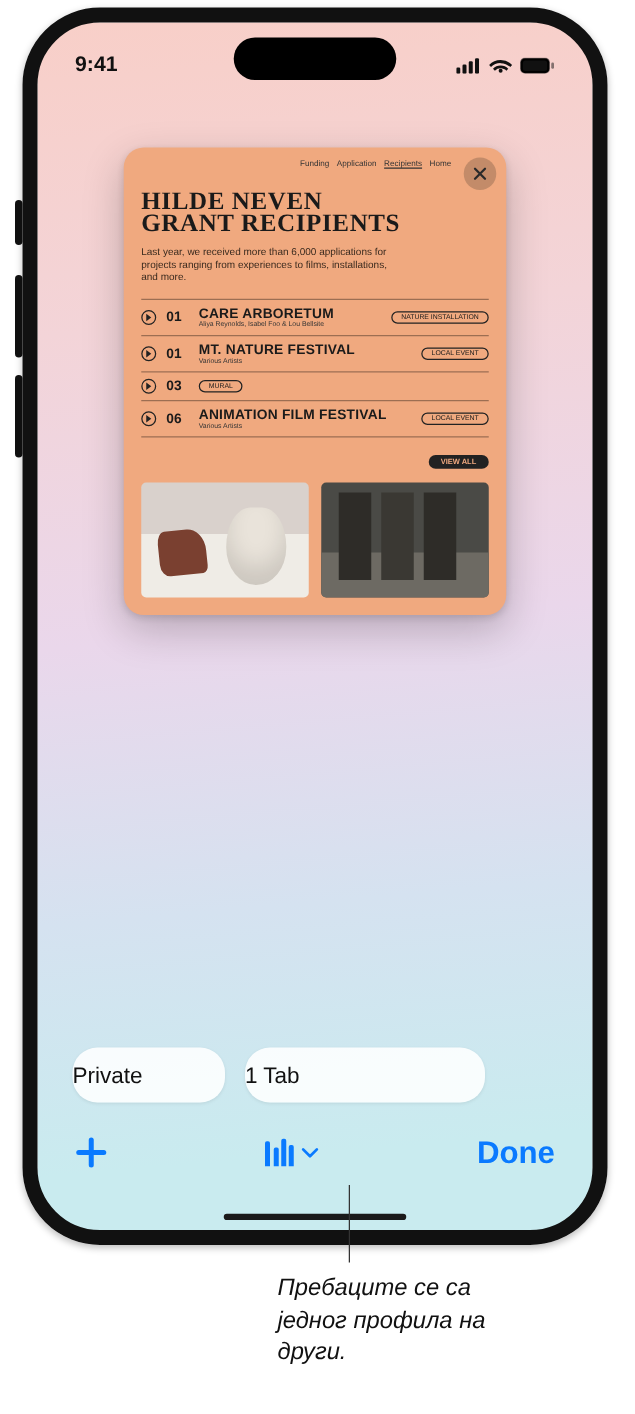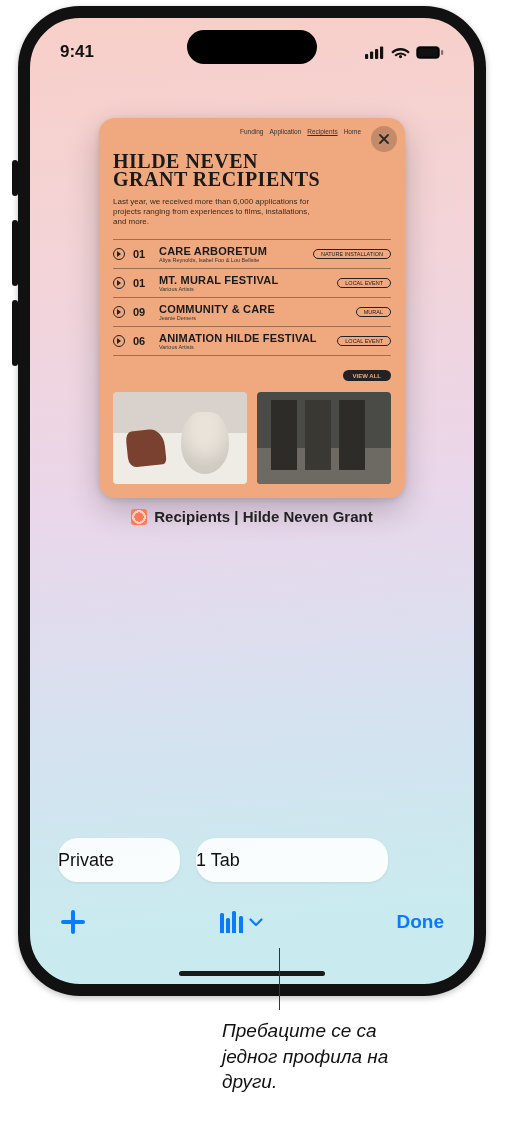--- a/index.html
+++ b/index.html
@@ -71,21 +71,21 @@
   .tab-label { position:absolute; top:490px; left:0; right:0; text-align:center; font-size:15px; font-weight:600; color:#222; display:flex; align-items:center; justify-content:center; gap:7px; }
   .favicon { width:16px; height:16px; border-radius:3px; background: radial-gradient(circle at 50% 50%, #ff7a59 0 40%, #ffd0be 42% 60%, #ff7a59 62% 100%); flex:none; }
   
   
   .pill-row { position:absolute; left:0; right:0; bottom:102px; display:flex; gap:16px; padding:0 0 0 0; justify-content:center; }
   .pill { background:rgba(255,255,255,.88); border-radius:20px; height:44px; display:flex; align-items:center; justify-content:flex-start; font-size:18px; color:#111; box-shadow:0 1px 3px rgba(0,0,0,.08); }
   .pill.private { width:122px; margin-left:-58px; padding-right:14px; justify-content:flex-start; }
   .pill.count { width:192px; font-weight:500; }
   
   .toolbar { position:absolute; left:0; right:0; bottom:34px; height:56px; display:flex; align-items:center; justify-content:space-between; padding:0 30px; }
-  .tb-btn { color:#0a7aff; font-size:19px; display:flex; align-items:center; gap:2px; }
+  .tb-btn { color:#0a7aff; font-size:25px; display:flex; align-items:center; gap:2px; }
   .plus-shape { width:26px; height:26px; position:relative; }
   .plus-shape::before, .plus-shape::after { content:""; position:absolute; background:#0a7aff; border-radius:2px; }
   .plus-shape::before { left:11px; top:1px; width:3.5px; height:24px; }
   .plus-shape::after  { top:11px; left:1px; height:3.5px; width:24px; }
   .profile-ico { display:flex; align-items:flex-end; gap:2.2px; height:22px; }
   .profile-ico span { width:4px; background:#0a7aff; border-radius:1.5px 1.5px 0 0; }
   .profile-ico span:nth-child(1){height:20px;} .profile-ico span:nth-child(2){height:15px;} .profile-ico span:nth-child(3){height:22px;} .profile-ico span:nth-child(4){height:17px;}
   .chev { margin-left:4px; }
   .done { font-weight:600; }
   
@@ -153,56 +153,48 @@
             <div class="row-main">
                 <div class="row-name">CARE ARBORETUM</div>
                 <div class="row-by">Aliya Reynolds, Isabel Foo &amp; Lou Bellsite</div>
               </div>
             <div class="tag">NATURE INSTALLATION</div>
           </div>
           <div class="row">
             <div class="marker"></div>
             <div class="num">01</div>
             <div class="row-main">
-                <div class="row-name">MT. MURAL FESTIVAL</div>
+                <div class="row-name">MT. NATURE FESTIVAL</div>
                 <div class="row-by">Various Artists</div>
               </div>
             <div class="tag">LOCAL EVENT</div>
           </div>
           <div class="row">
             <div class="marker"></div>
-            <div class="num">09</div>
-            <div class="row-main">
-                <div class="row-name">COMMUNITY &amp; CARE</div>
-                <div class="row-by">Jeanie Demers</div>
-              </div>
+            <div class="num">03</div>
             <div class="tag">MURAL</div>
           </div>
           <div class="row">
             <div class="marker"></div>
             <div class="num">06</div>
             <div class="row-main">
-                <div class="row-name">ANIMATION HILDE FESTIVAL</div>
+                <div class="row-name">ANIMATION FILM FESTIVAL</div>
                 <div class="row-by">Various Artists</div>
               </div>
             <div class="tag">LOCAL EVENT</div>
           </div>
         </div>
         <div class="viewall"><span>VIEW ALL</span></div>
         <div class="thumbs">
           <div class="thumb t1"></div>
           <div class="thumb t2"></div>
         </div>
       </div>
     </div>
 
-    <div class="tab-label">
-      <span class="favicon"></span>
-      <span>Recipients | Hilde Neven Grant</span>
-    </div>
 
     <div class="pill-row">
       <div class="pill private">
           <span>Private</span>
         </div>
       <div class="pill count">
           <span>1 Tab</span>
         </div>
     </div>
 

